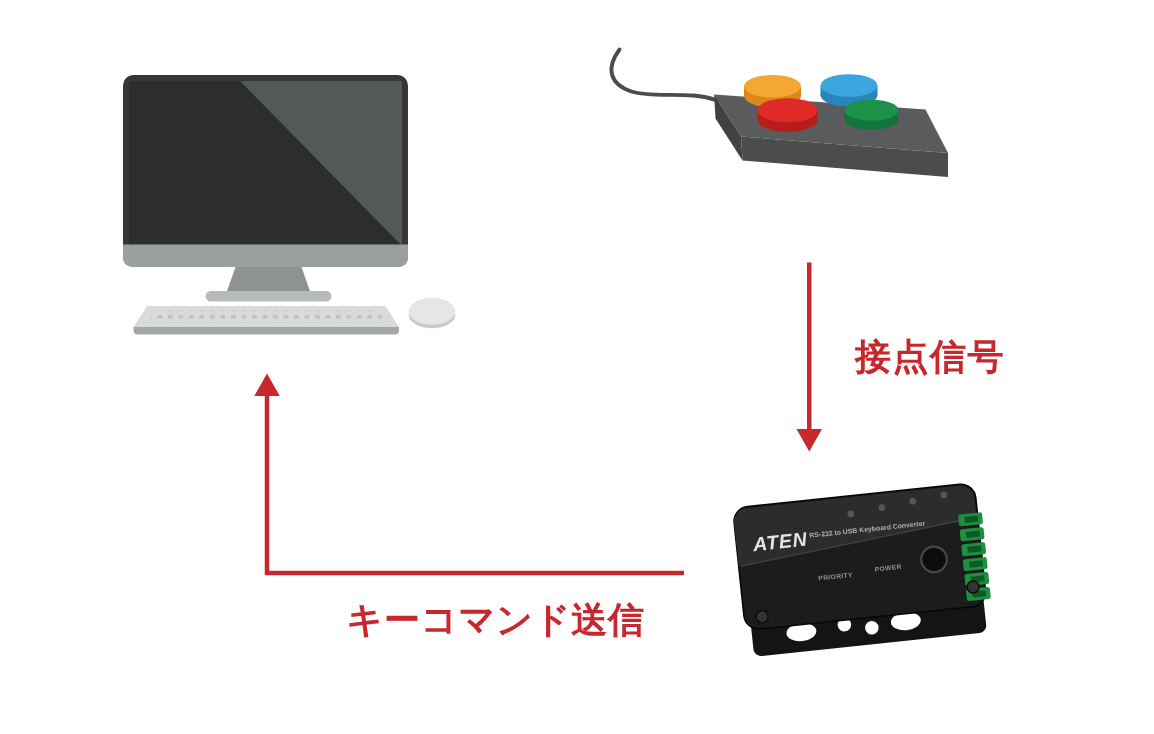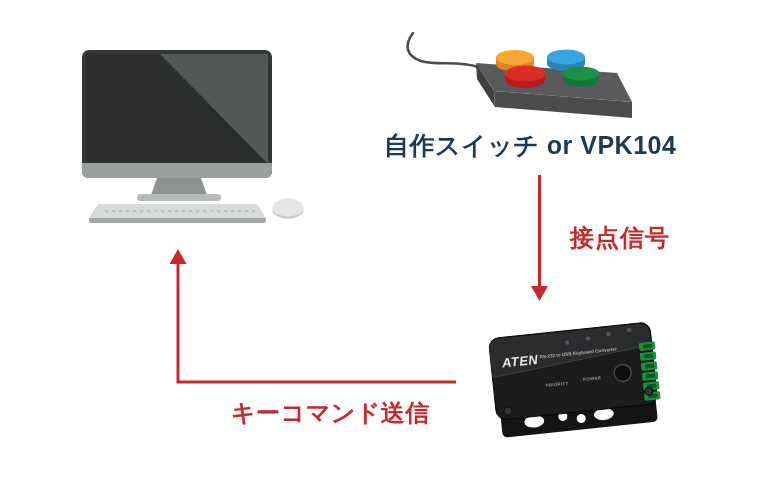--- a/index.html
+++ b/index.html
@@ -138,18 +138,17 @@
           <rect x="647" y="392" width="9" height="4" fill="#0a5a26"></rect>
         <rect x="643" y="400" width="16" height="8" rx="1.5" fill="#1f8e3e"></rect>
           <rect x="647" y="402" width="9" height="4" fill="#0a5a26"></rect>
       </g>
 
       <circle cx="506" cy="404" r="4" fill="#323335" stroke="#0c0c0c"></circle>
       <circle cx="648" cy="399" r="4" fill="#323335" stroke="#0c0c0c"></circle>
     </g>
   </svg>
 
-  <div id="switch-caption" class="caption navy-text">自作スイッチ or VPK104</div>
 
   <div id="contact-caption" class="caption red-text">接点信号</div>
 
   <div id="keycmd-caption" class="caption red-text">キーコマンド送信</div>
 </div>
 
 </body></html>

